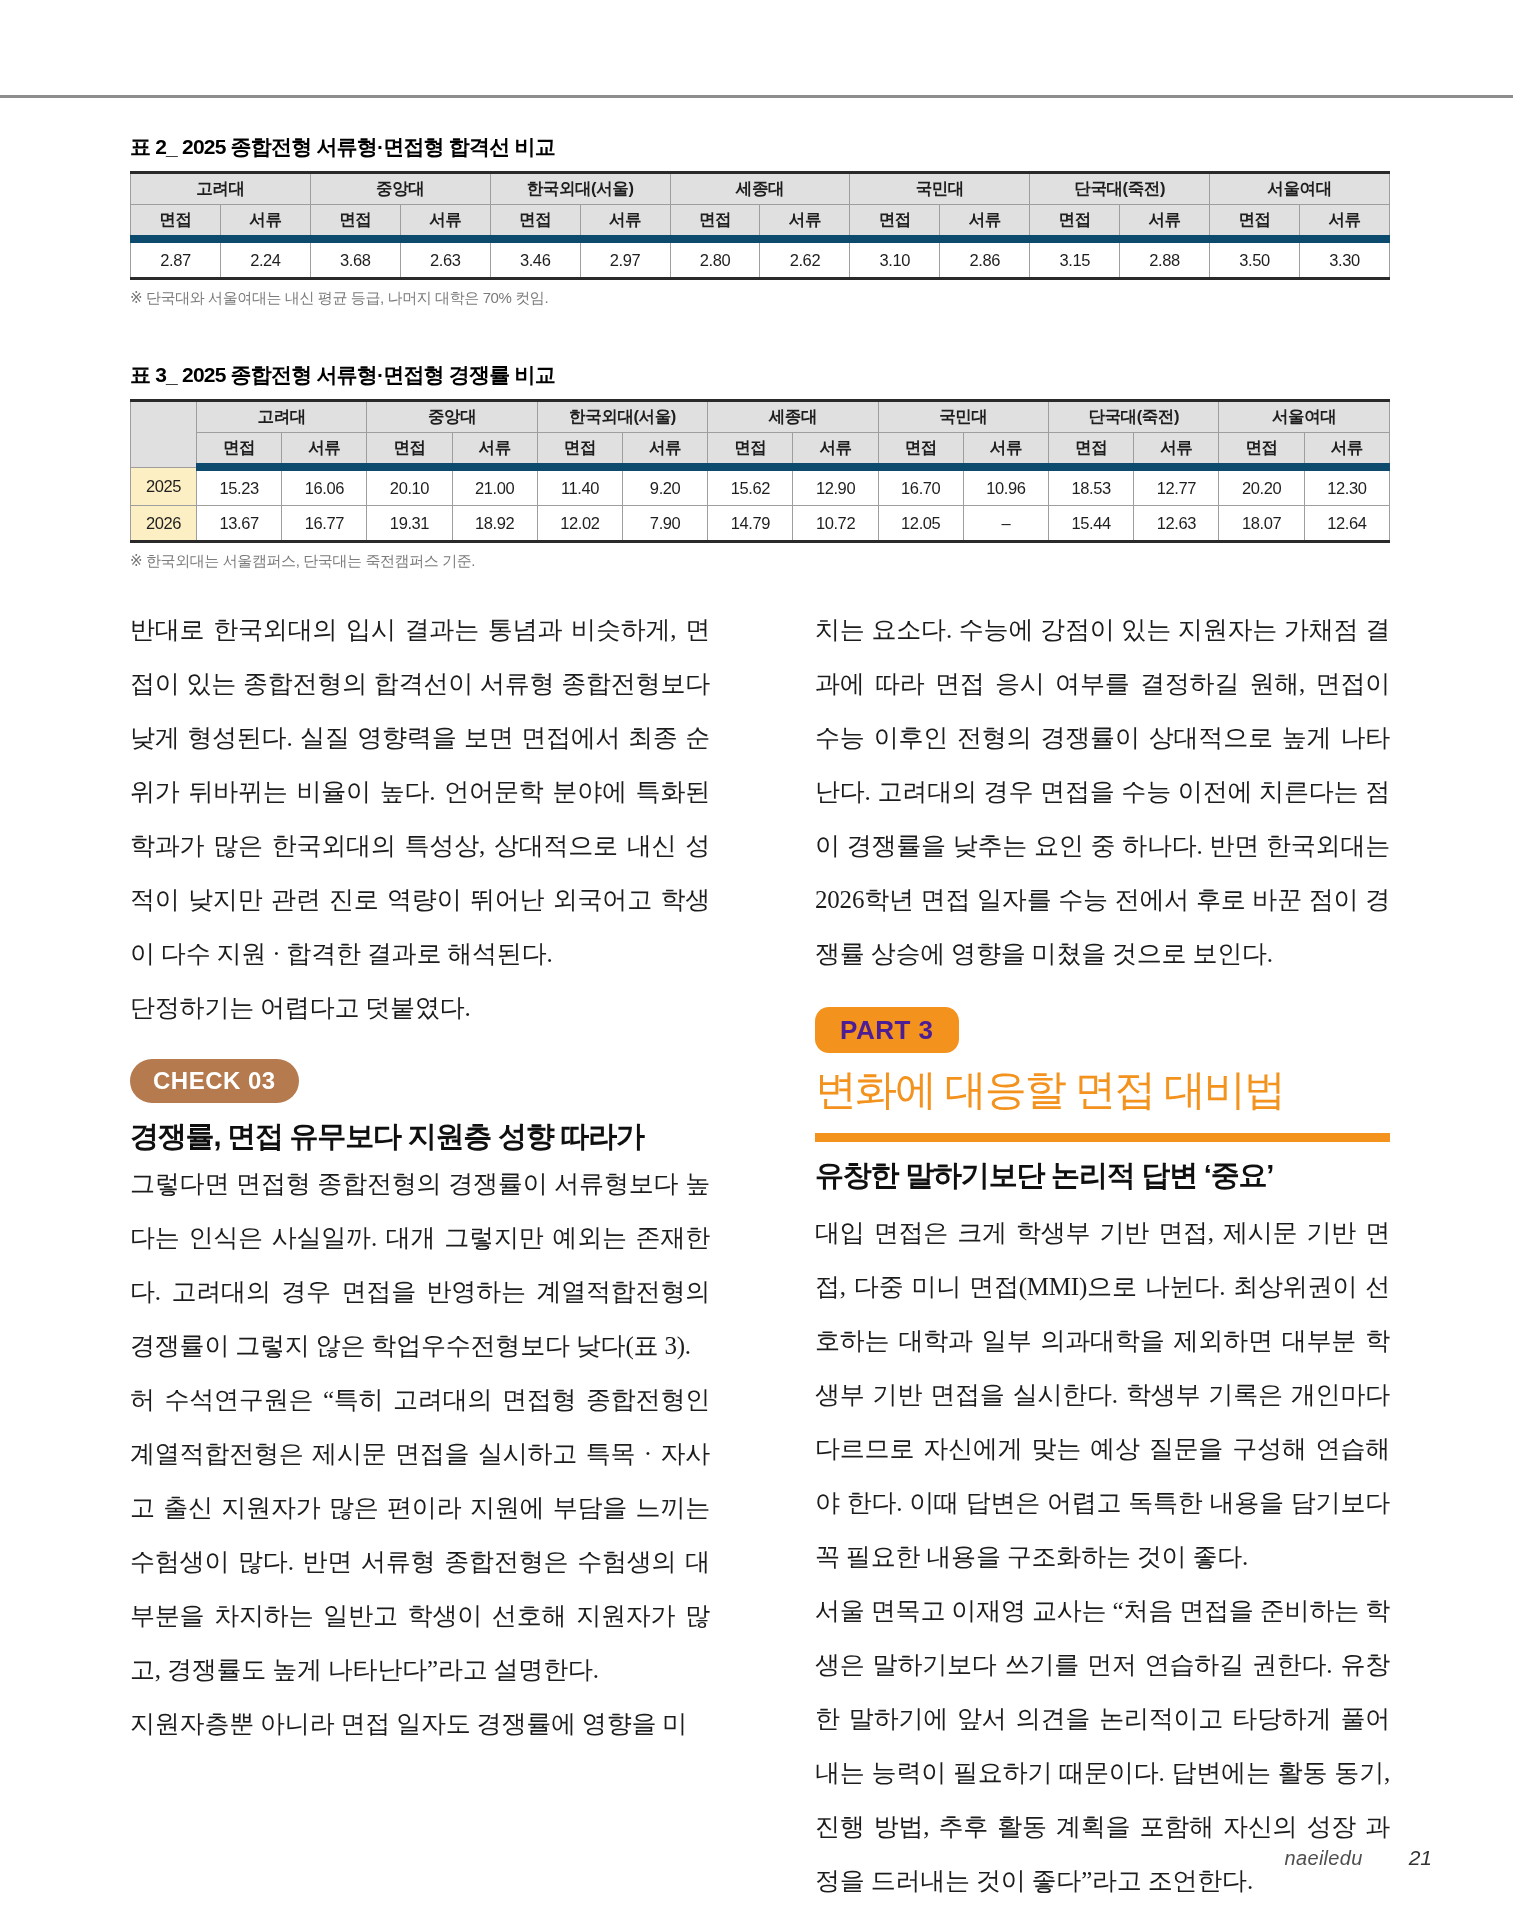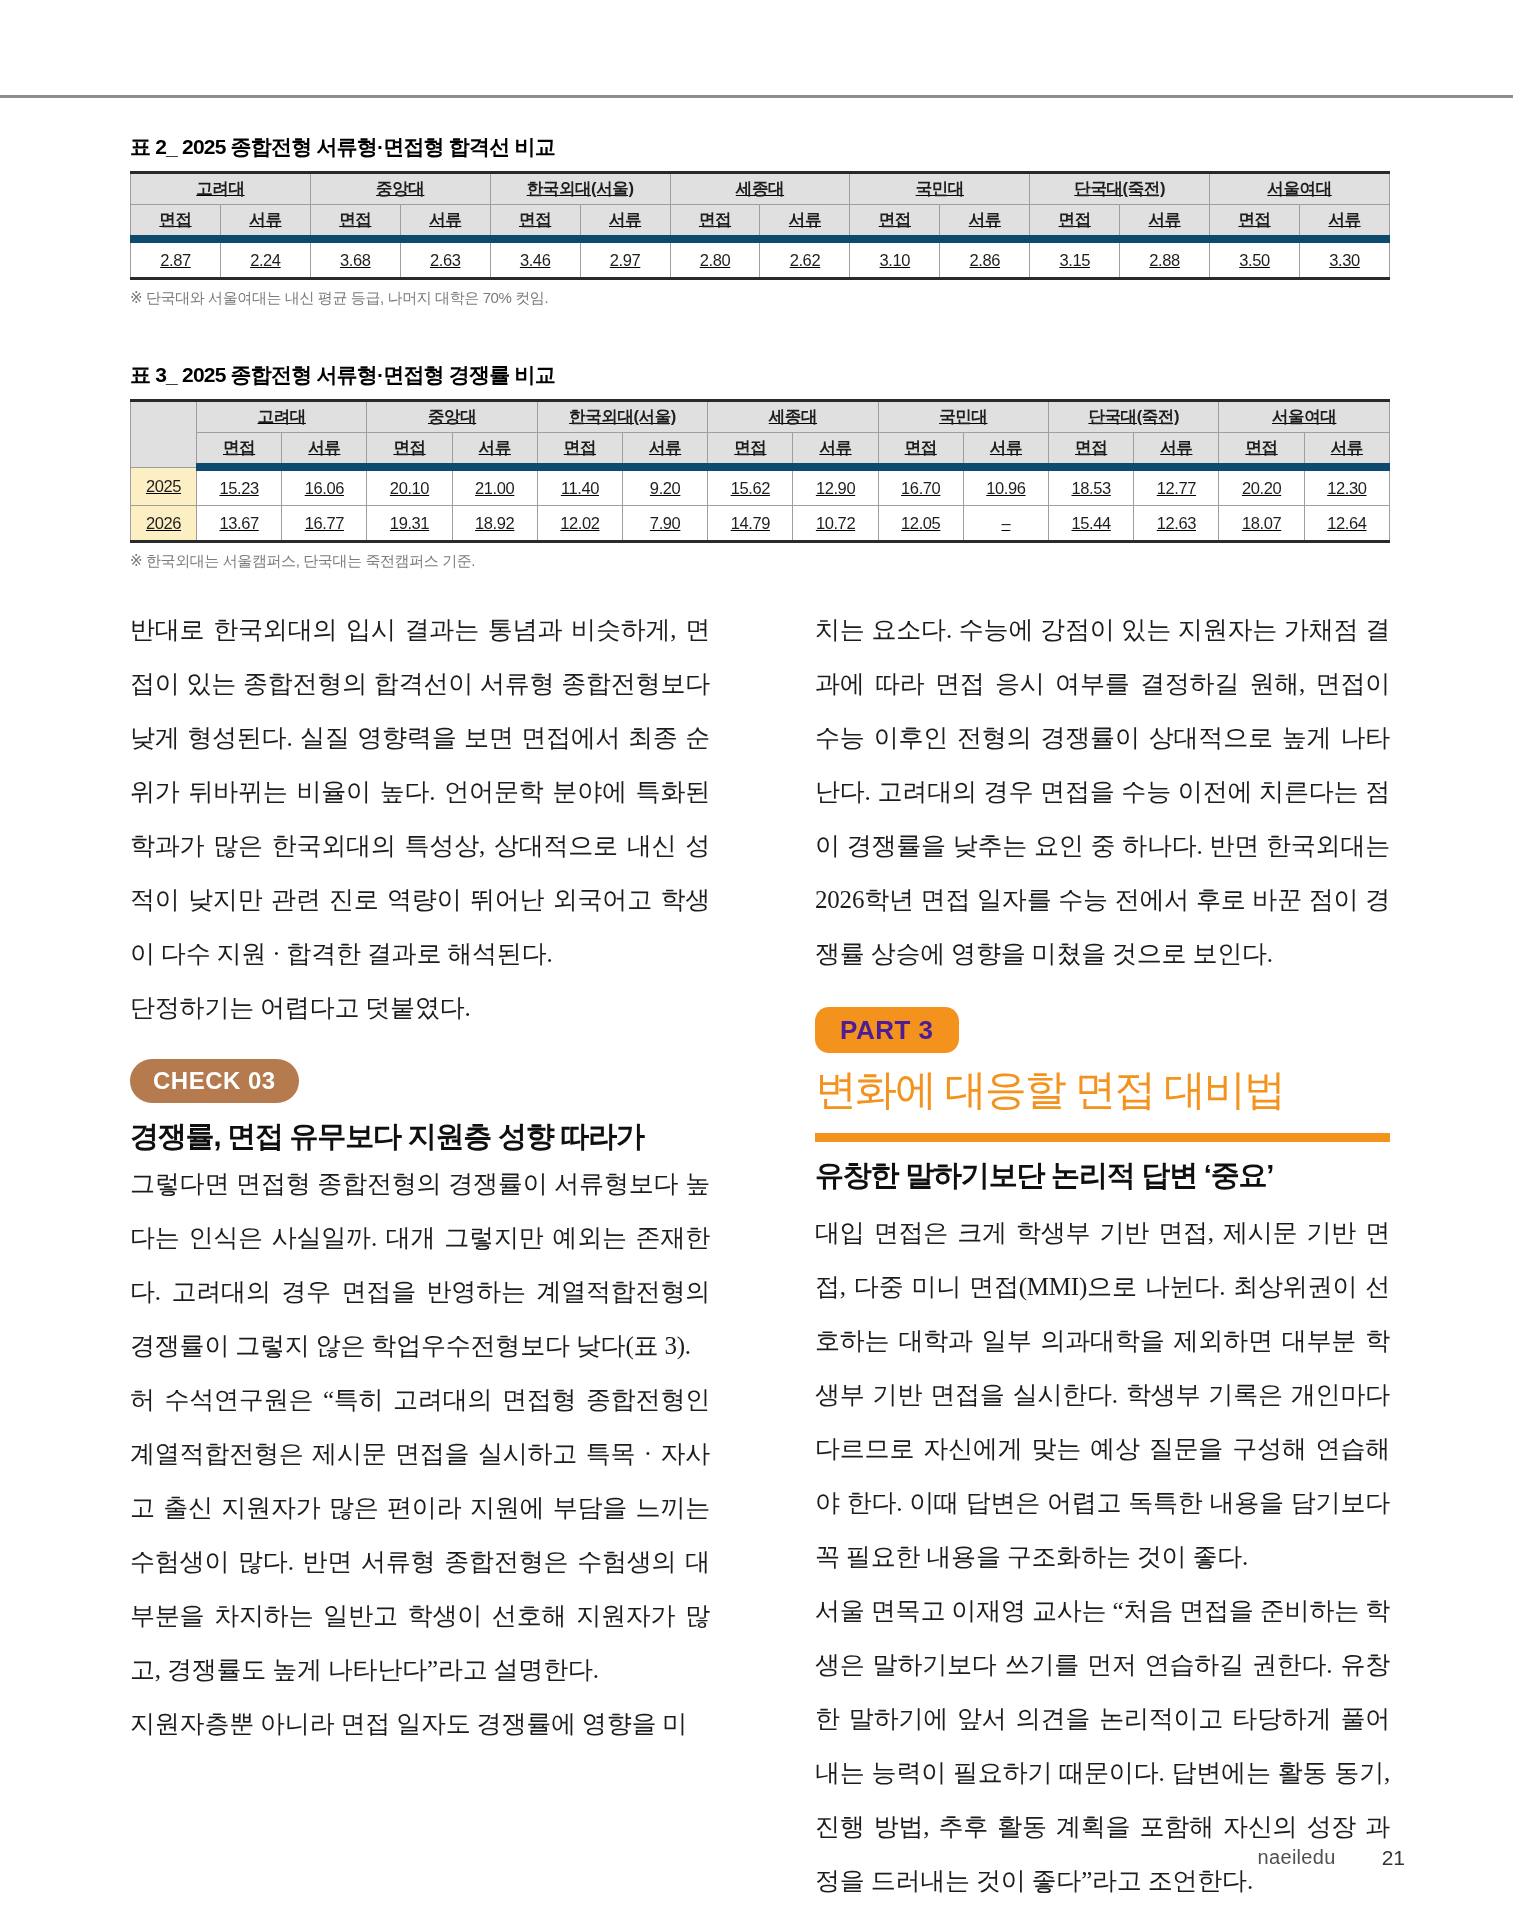--- a/index.html
+++ b/index.html
@@ -13,21 +13,21 @@
     position:relative;width:1513px;height:1920px;background:#ffffff;
     font-family:"Liberation Sans","DejaVu Sans",sans-serif;overflow:hidden;
   }
   .top-rule{position:absolute;left:0;top:95px;width:100%;height:3px;background:#8d8d8d;}
   .content{position:absolute;left:130px;top:134px;width:1260px;}
 
   .tbl-title{font-size:21px;font-weight:700;color:#000;letter-spacing:-0.8px;line-height:26px;}
   .tbl-block{margin:0;}
   .tbl-block.second{margin-top:54px;}
   table{border-collapse:collapse;width:100%;margin-top:11px;table-layout:fixed;
-        border:1px solid #666;border-top:3px solid #2a2a2a;border-bottom:3px solid #2a2a2a;text-decoration:underline;}
+        border:1px solid #666;border-top:3px solid #2a2a2a;border-bottom:3px solid #2a2a2a;}
   th,td{border:1px solid #9e9e9e;text-align:center;color:#1e1e1e;
         font-size:16.5px;letter-spacing:-0.4px;padding:0;}
   thead th{background:var(--thead);font-weight:600;height:30px;}
   thead tr.sub th{border-bottom:8px solid #0c4a6e;}
   tbody td{height:34px;background:#fff;font-weight:400;}
   tbody td.year{background:var(--year);}
   .footnote{margin-top:9px;font-size:15px;color:#7a7a7a;letter-spacing:-0.4px;}
 
   .columns{display:flex;margin-top:32px;}
   .col-left{width:580px;}
@@ -44,21 +44,21 @@
 
   .part-badge{display:inline-block;margin-top:26px;background:var(--accent);color:#4c1d95;
               font-weight:700;font-size:26px;line-height:26px;padding:10px 25px;
               border-radius:14px;letter-spacing:0.5px;}
   .part-title{margin-top:12px;font-size:42px;font-weight:400;color:var(--accent);
               letter-spacing:-2px;line-height:50px;}
   .part-bar{margin-top:18px;height:9px;width:100%;background:var(--accent);}
   .col-right .col-heading{}
   .col-right .body-text p.after-heading{margin-top:10px;}
 
-  .footer{position:absolute;top:1846px;right:108px;display:flex;align-items:flex-start;}
+  .footer{position:absolute;top:1846px;right:81px;display:flex;align-items:flex-end;font-style:italic;}
   .footer .brand{font-size:20px;color:#4f4f4f;letter-spacing:0.3px;}
   .footer .page-num{font-size:21px;color:#333;margin-left:46px;}
 </style>
 </head>
 <body>
 
 <div class="page">
   <div class="top-rule"></div>
 
   <div class="content">

